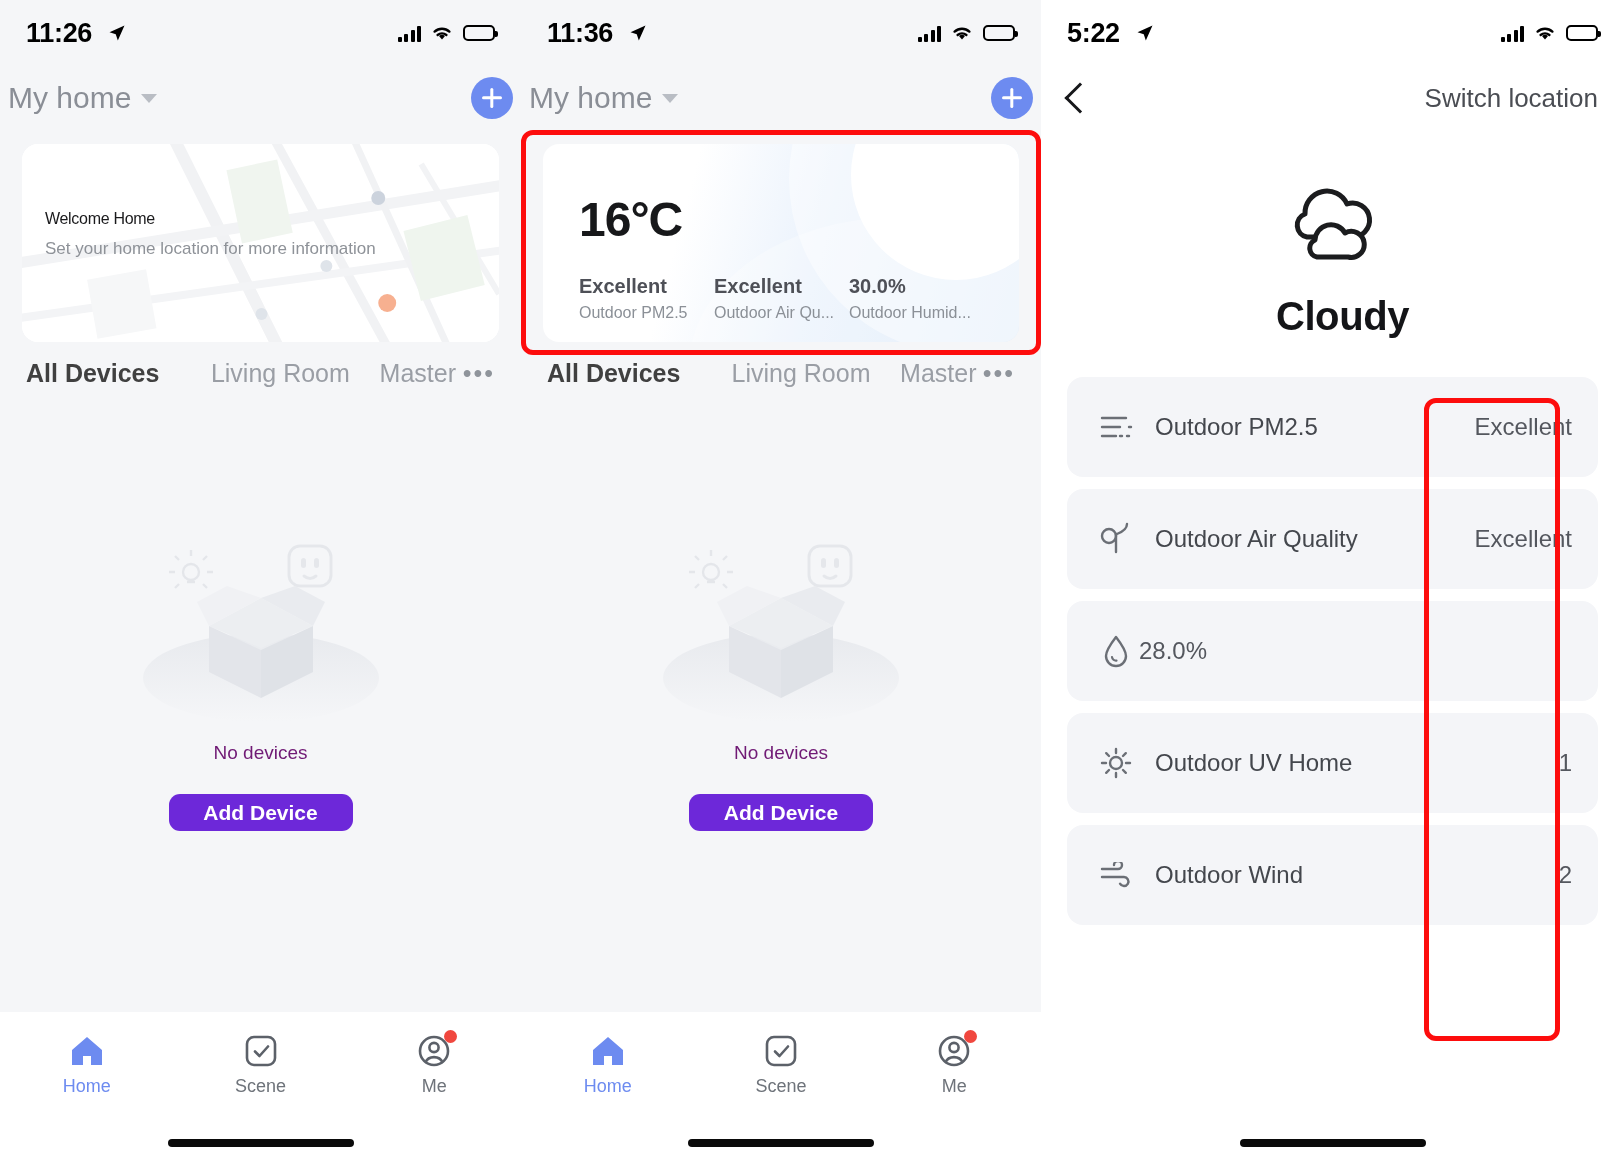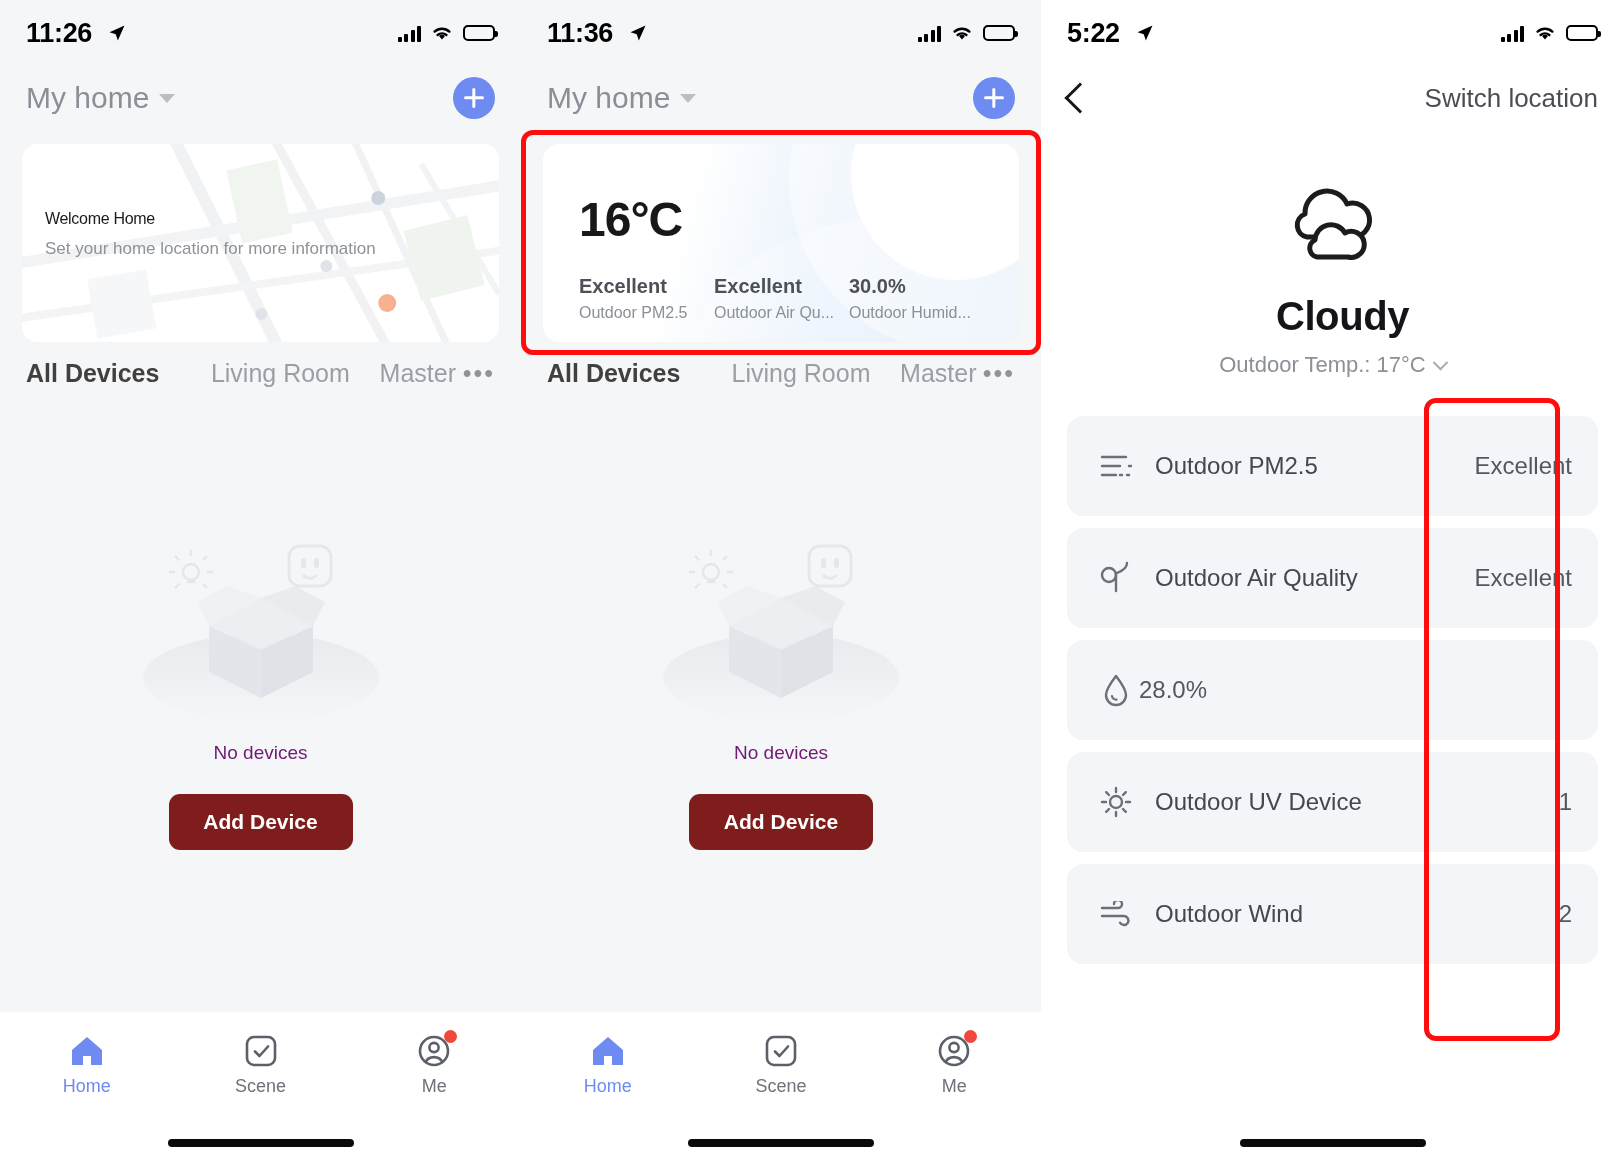--- a/index.html
+++ b/index.html
@@ -47,21 +47,21 @@
   }
   .batt::after {
     content: ""; position: absolute; right: -5px; top: 4px;
     width: 3px; height: 6px; background: #000; border-radius: 0 2px 2px 0;
   }
   .batt .fill { height: 100%; background: #000; border-radius: 2px; }
 
   
   .appheader {
     height: 64px; display: flex; align-items: center; justify-content: space-between;
-    padding: 0 26px;
+    padding: 0 8px;
   }
   .home-select { display: flex; align-items: center; gap: 10px; }
   .home-select .lbl { font-size: 30px; color: #8a8e96; }
   .caret-down {
     width: 0; height: 0;
     border-left: 8px solid transparent; border-right: 8px solid transparent;
     border-top: 9px solid #b9bdc4;
   }
   .plus-btn {
     width: 42px; height: 42px; border-radius: 50%;
@@ -124,22 +124,22 @@
   .tab-sp1 { width: 76px; }
   .tab-sp2 { width: 44px; }
   .tab-trunc { max-width: 120px; overflow: hidden; }
   .tab-dots { font-size: 25px; color: #8f949b; letter-spacing: 2px; margin-left: 6px; }
 
   
   .empty { position: absolute; left: 0; right: 0; top: 530px; text-align: center; }
   .empty .art { width: 300px; height: 200px; margin: 0 auto; display: block; }
   .empty .msg { font-size: 19px; color: #701a75; margin-top: 12px; }
   .add-btn {
-    margin: 30px auto 0 auto; width: 184px; height: 56px; border-radius: 11px;
-    background: #7f1d1d; color: #fff; font-size: 21px; font-weight: 700;
+    margin: 30px auto 0 auto; width: 184px; height: 37px; border-radius: 11px;
+    background: #6d28d9; color: #fff; font-size: 21px; font-weight: 700;
     display: flex; align-items: center; justify-content: center; border: none;
     font-family: inherit; cursor: pointer;
   }
 
   
   .tabbar {
     position: absolute; left: 0; right: 0; bottom: 0; height: 158px;
     background: #ffffff; display: flex; align-items: flex-start; padding-top: 18px;
   }
   .tabbar .item { flex: 1; text-align: center; position: relative; }
@@ -484,24 +484,20 @@
       <div class="back-chev"></div>
       <div class="switch-loc">Switch location</div>
     </div>
 
     <div class="w3">
       <svg width="140" height="96" viewBox="0 0 140 96">
         <path d="M42 44 a22 22 0 0 1 42 -10 a17 17 0 1 1 4 33 H44 a12 12 0 0 1 -2 -23 z" fill="#fff" stroke="#1b1c1e" stroke-width="5" stroke-linejoin="round"></path>
         <path d="M52 70 a16 16 0 0 1 30 -7 a13 13 0 1 1 3 24 H54 a9 9 0 0 1 -2 -17 z" fill="#fff" stroke="#1b1c1e" stroke-width="5" stroke-linejoin="round"></path>
       </svg>
       <div class="w3-cond">Cloudy</div>
-      <div class="w3-temp">
-        <span>Outdoor Temp.: 17°C</span>
-        <span class="chev-sm"></span>
-      </div>
     </div>
 
     <div class="metrics">
 
       <div class="mrow">
         <div class="mic">
           <svg width="34" height="26" viewBox="0 0 34 26">
             <g stroke="#6b6f76" stroke-width="2.4" stroke-linecap="round">
               <path d="M3 4 h24"></path>
                 <path d="M3 13 h18"></path>
@@ -547,21 +543,21 @@
                 <path d="M17 27 v4"></path>
                 <path d="M3 17 h4"></path>
                 <path d="M27 17 h4"></path>
               <path d="M7.2 7.2 l2.8 2.8"></path>
                 <path d="M24 24 l2.8 2.8"></path>
               <path d="M26.8 7.2 l-2.8 2.8"></path>
                 <path d="M10 24 l-2.8 2.8"></path>
             </g>
           </svg>
         </div>
-        <div class="mlabel">Outdoor UV Device</div>
+        <div class="mlabel">Outdoor UV Home</div>
         <div class="mvalue">1</div>
       </div>
 
       <div class="mrow">
         <div class="mic">
           <svg width="34" height="26" viewBox="0 0 34 26">
             <g stroke="#6b6f76" stroke-width="2.4" fill="none" stroke-linecap="round">
               <path d="M3 7 h16 a4 4 0 1 0 -4 -4"></path>
               <path d="M3 15 h22 a4.5 4.5 0 1 1 -4 6.7"></path>
             </g>

